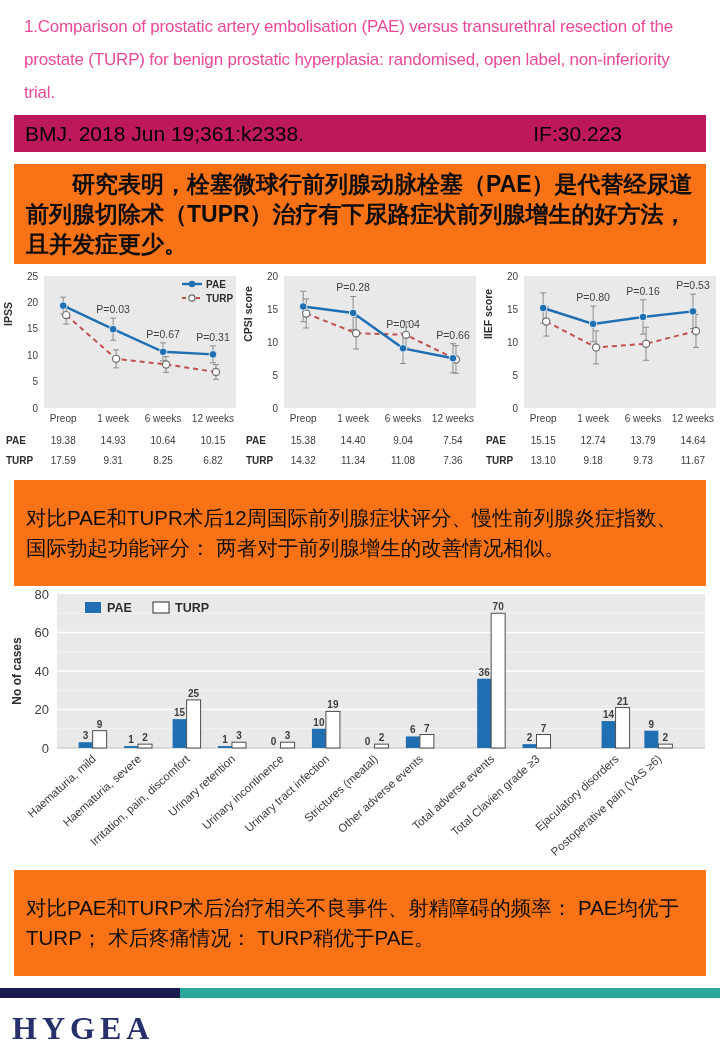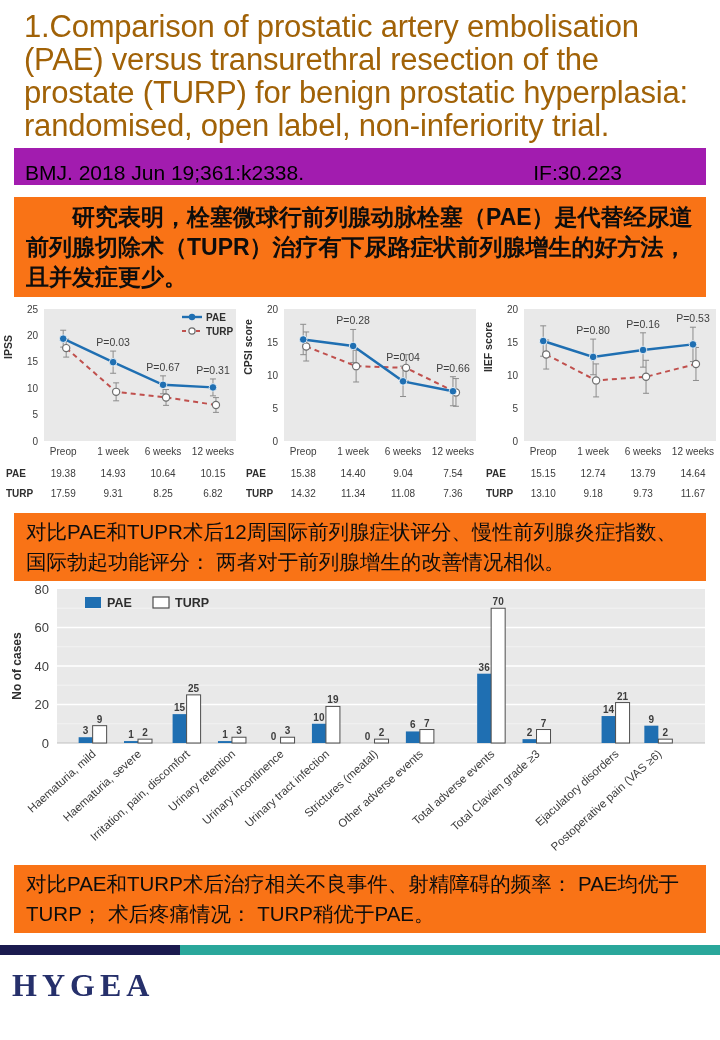--- a/index.html
+++ b/index.html
@@ -1,24 +1,24 @@
 <!DOCTYPE html>
 <html><head>
 <meta charset="utf-8">
 <style>
   *{margin:0;padding:0;box-sizing:border-box}
   html,body{width:720px;height:1040px;background:#fff;overflow:hidden;
     font-family:"Liberation Sans","DejaVu Sans",sans-serif;color:#000}
   .page{position:relative;width:720px;height:1040px}
-  .title{margin:10px 22px 0 24px;font-size:31px;line-height:33px;letter-spacing:-0.2px;color:#a16207}
-  .citation{margin:6px 14px 0;background:#a21caf;height:37px;display:flex;align-items:flex-end;
+  .title{margin:10px 22px 0 24px;font-size:17px;line-height:33px;letter-spacing:-0.2px;color:#ec4899}
+  .citation{margin:6px 14px 0;background:#be185d;height:37px;display:flex;align-items:center;
     justify-content:space-between;padding:0 84px 0 11px;font-size:21px}
   .cn-box{margin:12px 14px 0;background:#f97316;padding:5px 12px;font-size:23px;line-height:30px;
     font-weight:bold;color:#0d0d0d}
-  .cn-box.reg{font-weight:normal;font-size:20.5px;padding:4px 12px;margin-top:6px}
+  .cn-box.reg{font-weight:normal;font-size:20.5px;padding:23px 12px;margin-top:6px}
   .cn-box.reg2{}
   .charts-row{display:flex;margin-top:4px}
   .charts-row svg{display:block}
   .bar-wrap{margin:2px 7px 0}
   .footer-bar{margin-top:12px;height:10px;display:flex}
   .fb-navy{width:180px;background:#1b1b4f}
   .fb-teal{flex:1;background:#2aa79b}
   .logo{margin:12px 0 0 12px;font-family:"Liberation Serif","DejaVu Serif",serif;
     font-weight:bold;font-size:32px;letter-spacing:5px;color:#26306b}
   

